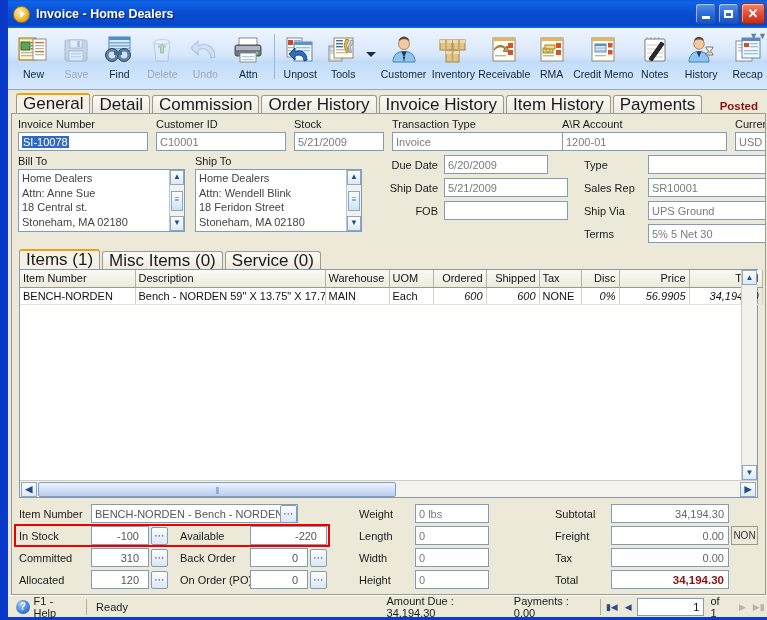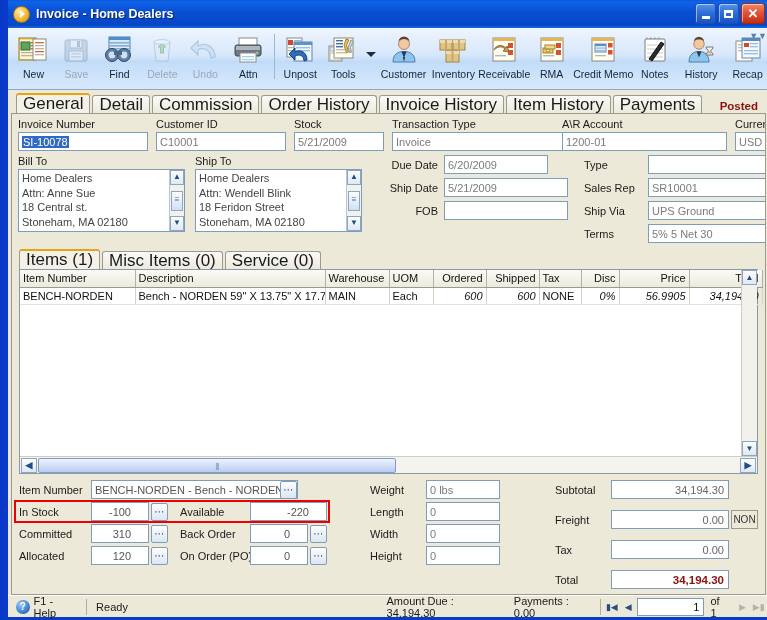--- a/index.html
+++ b/index.html
@@ -232,37 +232,37 @@
   }
 
   
   #bottom { display: flex; padding: 6px 7px 5px 7px; flex: 0 0 auto; }
   .bt-left { display: flex; flex-direction: column; gap: 3px; }
   .bt-row { display: flex; align-items: center; height: 19px; }
   .bt-row .lbl { width: 72px; }
   .numfld {
     width: 58px; height: 19px; background:#fff; border:1px solid #7f9db9;
     font-size: 11px; color: #555; display:flex; align-items:center;
-    justify-content:flex-end; padding-right:17px;
+    justify-content:flex-end; padding-right:9px;
   }
   .ellbtn {
     width: 17px; height: 18px; margin-left: 2px;
     background: linear-gradient(180deg,#fdfdfd,#dbe6f5);
     border: 1px solid #7f9db9; border-radius: 2px;
     display:flex; align-items:center; justify-content:center;
     color:#16325c; font-size:10px; line-height:1; cursor:pointer;
     letter-spacing: 0.5px;
   }
   .redbox {
     position:absolute; border: 2px solid #ee0000; pointer-events:none;
   }
-  .bt-right { margin-left: 43px; display:flex; flex-direction:column; gap:3px; }
+  .bt-right { margin-left: 32px; display:flex; flex-direction:column; gap:3px; }
   .bt-right .lbl { width: 56px; }
   .bt-right .fld { width: 74px; }
-  .totals { margin-left: auto; display:flex; flex-direction:column; gap:11px; }
+  .totals { margin-left: auto; display:flex; flex-direction:column; gap:3px; }
   .tot-row { display:flex; align-items:center; height:19px; }
   .tot-row .lbl { width: 56px; }
   .tot-fld {
     width: 118px; height: 19px; background:#fff; border:1px solid #7f9db9;
     font-size: 11px; color:#666; display:flex; align-items:center;
     justify-content:flex-end; padding-right:4px;
   }
   .tot-fld.total { color:#8b1010; font-weight:bold; font-size:11.5px; }
   .non-badge {
     margin-left:2px; width:27px; height:19px; background:#ece9d8;

